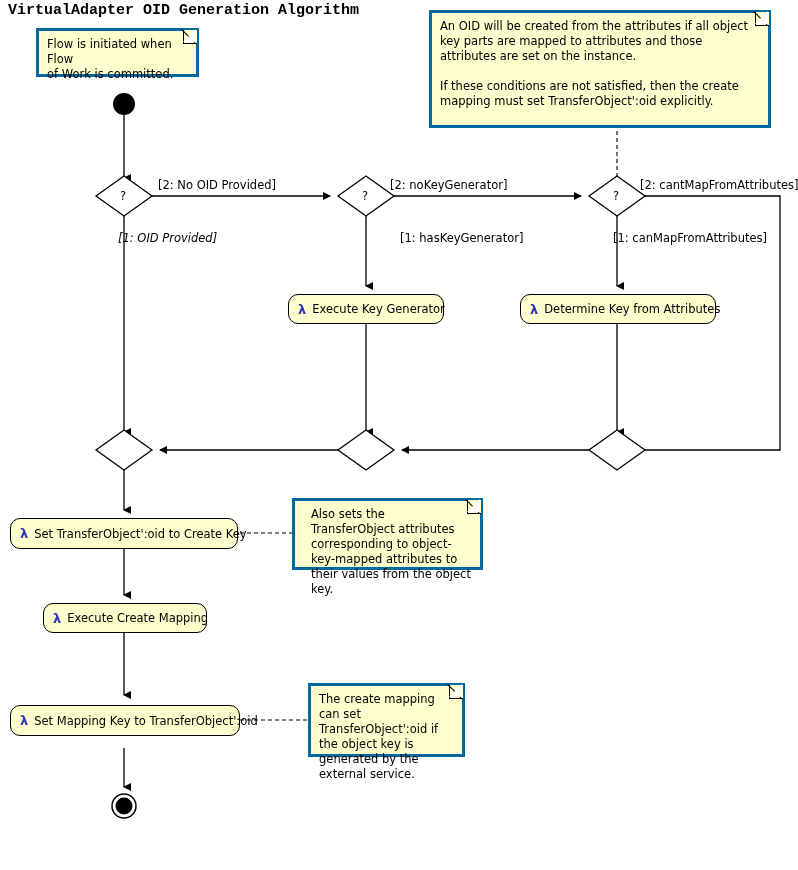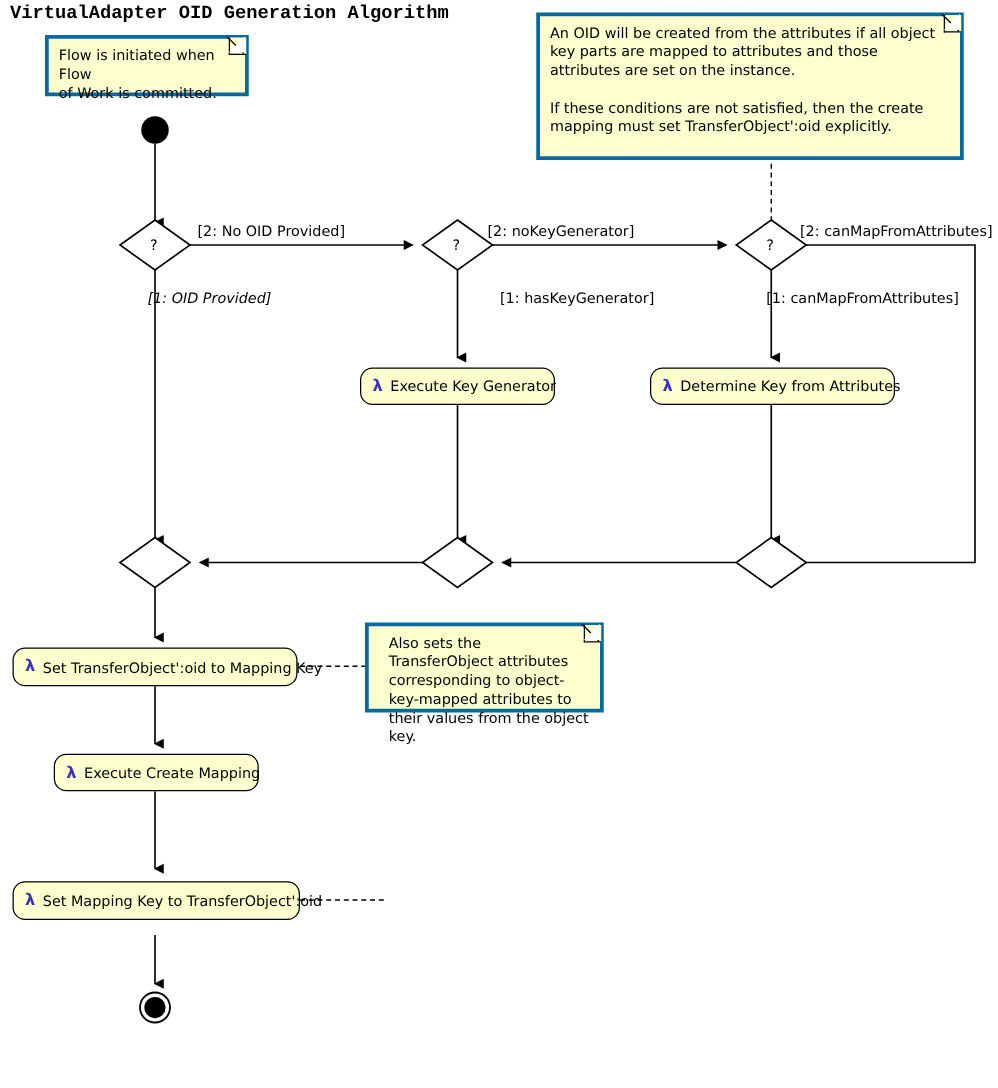--- a/index.html
+++ b/index.html
@@ -196,36 +196,36 @@
   </svg>
 
   <div class="diamond-q" style="left:120px; top:189px;">?</div>
   <div class="diamond-q" style="left:362px; top:189px;">?</div>
   <div class="diamond-q" style="left:613px; top:189px;">?</div>
 
   <div class="edge-label" style="left:158px; top:178px;">[2: No OID Provided]</div>
   <div class="edge-label" style="left:118px; top:231px;font-style:italic;">[1: OID Provided]</div>
   <div class="edge-label" style="left:390px; top:178px;">[2: noKeyGenerator]</div>
   <div class="edge-label" style="left:360px; top:231px;margin-left:40px;">[1: hasKeyGenerator]</div>
-  <div class="edge-label" style="left:640px; top:178px;">[2: canMapFromAttributes]</div>
+  <div class="edge-label" style="left:640px; top:178px;">[2: cantMapFromAttributes]</div>
   <div class="edge-label" style="left:613px; top:231px;">[1: canMapFromAttributes]</div>
 
   <div class="action" style="left:288px; top:294px; width:156px; height:30px;">
     <span class="lam">λ</span>
     <span>Execute Key Generator</span>
   </div>
 
   <div class="action" style="left:520px; top:294px; width:196px; height:30px;">
     <span class="lam">λ</span>
     <span>Determine Key from Attributes</span>
   </div>
 
   <div class="action" style="left:10px; top:518px; width:228px; height:31px;">
     <span class="lam">λ</span>
-    <span>Set TransferObject':oid to Mapping Key</span>
+    <span>Set TransferObject':oid to Create Key</span>
   </div>
 
   <div class="action" style="left:43px; top:603px; width:164px; height:30px;">
     <span class="lam">λ</span>
     <span>Execute Create Mapping</span>
   </div>
 
   <div class="action" style="left:10px; top:705px; width:230px; height:31px;">
     <span class="lam">λ</span>
     <span>Set Mapping Key to TransferObject':oid</span>
@@ -241,14 +241,18 @@
     <div class="fold"></div>
     <p>An OID will be created from the attributes if all object key parts are mapped to attributes and those attributes are set on the instance.</p>
     <p class="gap">If these conditions are not satisfied, then the create mapping must set TransferObject':oid explicitly.</p>
   </div>
 
   <div class="note" style="left:292px; top:498px; width:191px; height:72px;padding-left:16px;">
     <div class="fold"></div>
     <p>Also sets the TransferObject attributes corresponding to object-key-mapped attributes to their values from the object key.</p>
   </div>
 
+  <div class="note" style="left:308px; top:683px; width:157px; height:74px;">
+    <div class="fold"></div>
+    <p>The create mapping can set TransferObject':oid if the object key is generated by the external service.</p>
+  </div>
 
 </div>
 
 </body></html>

